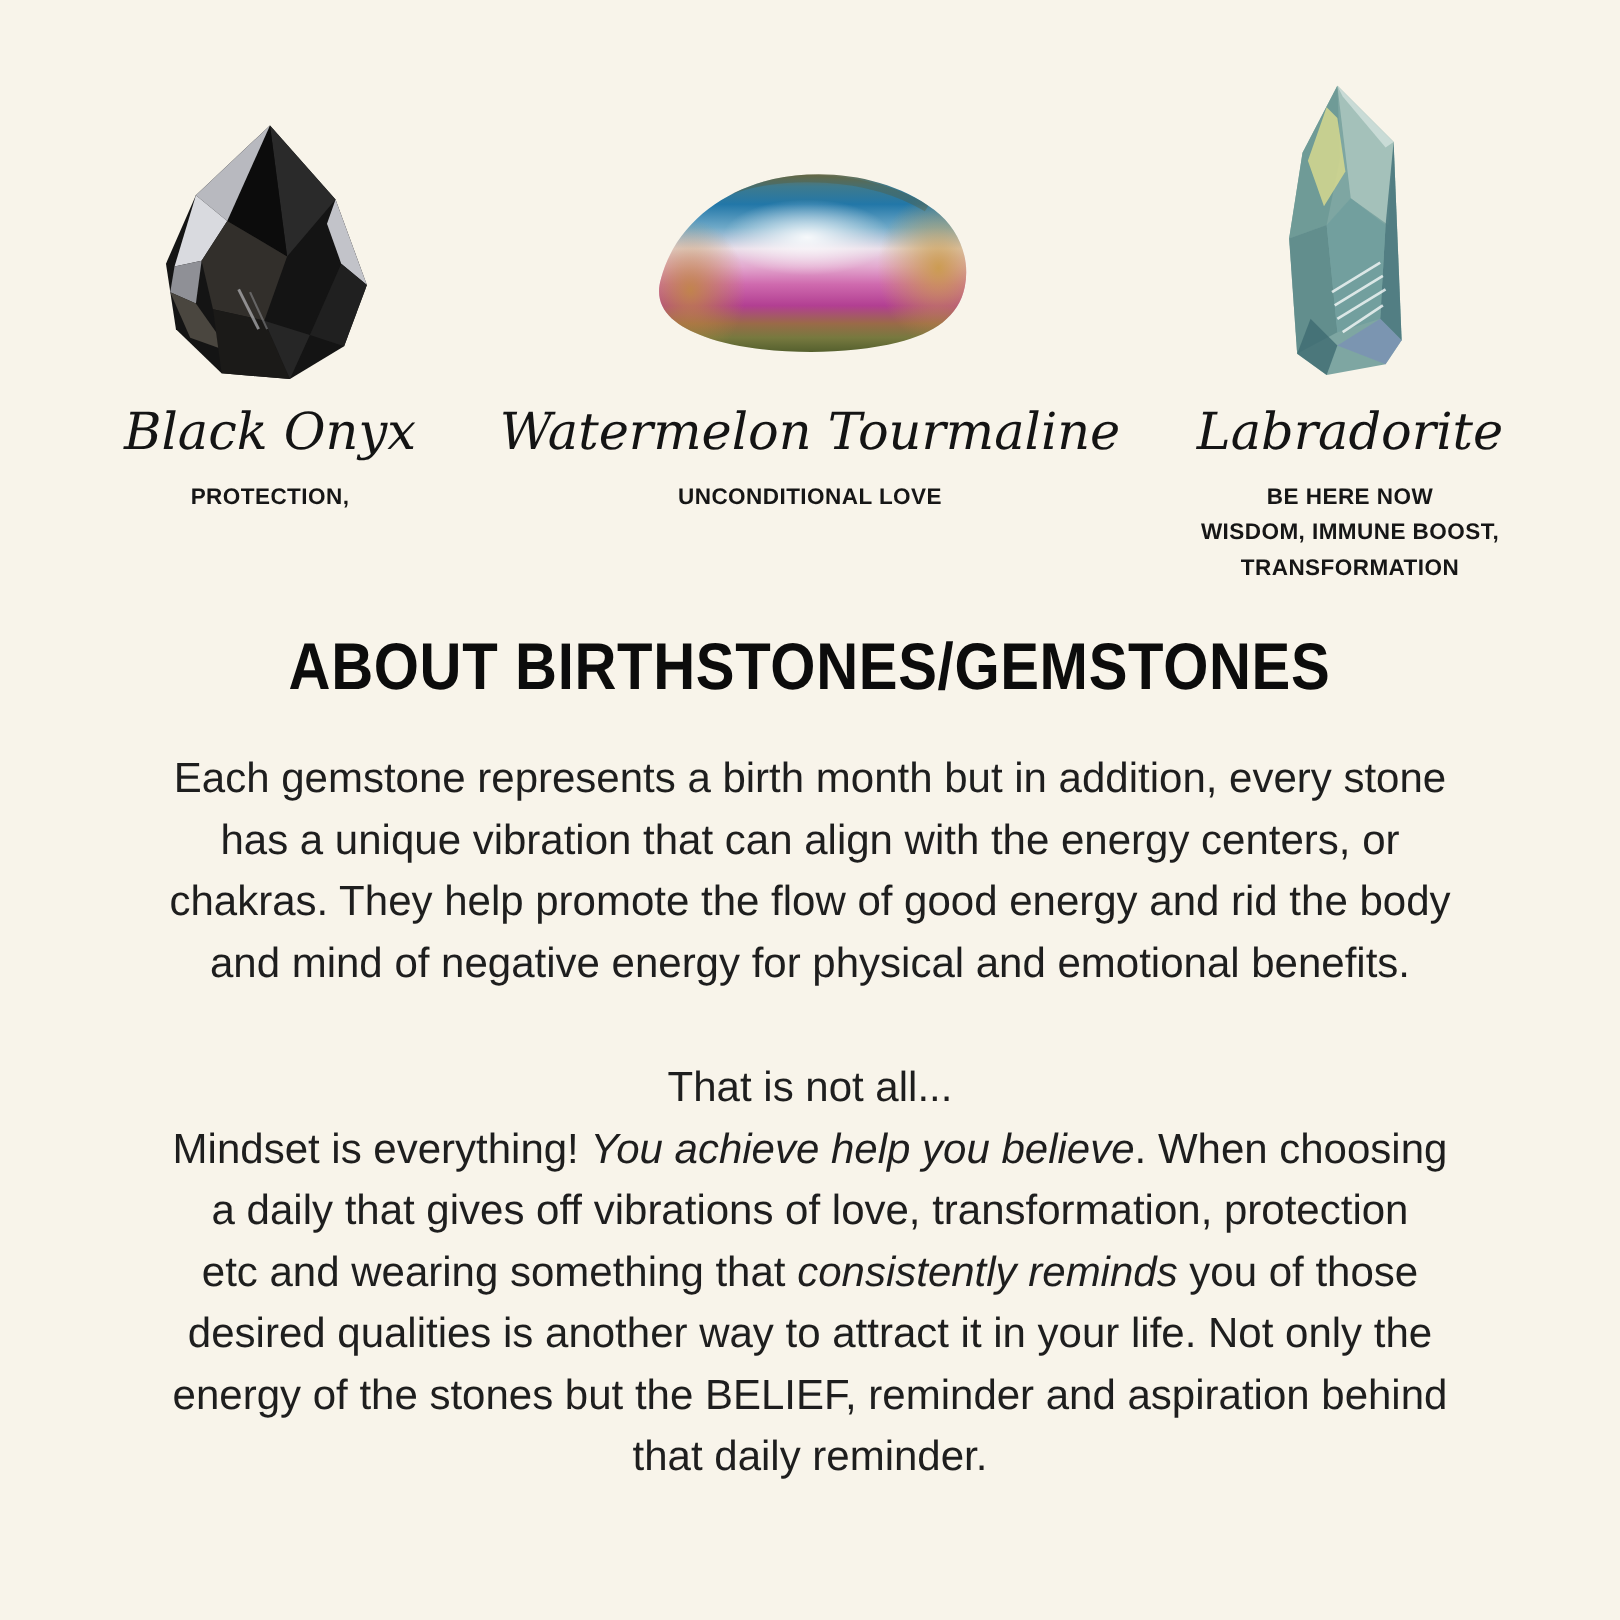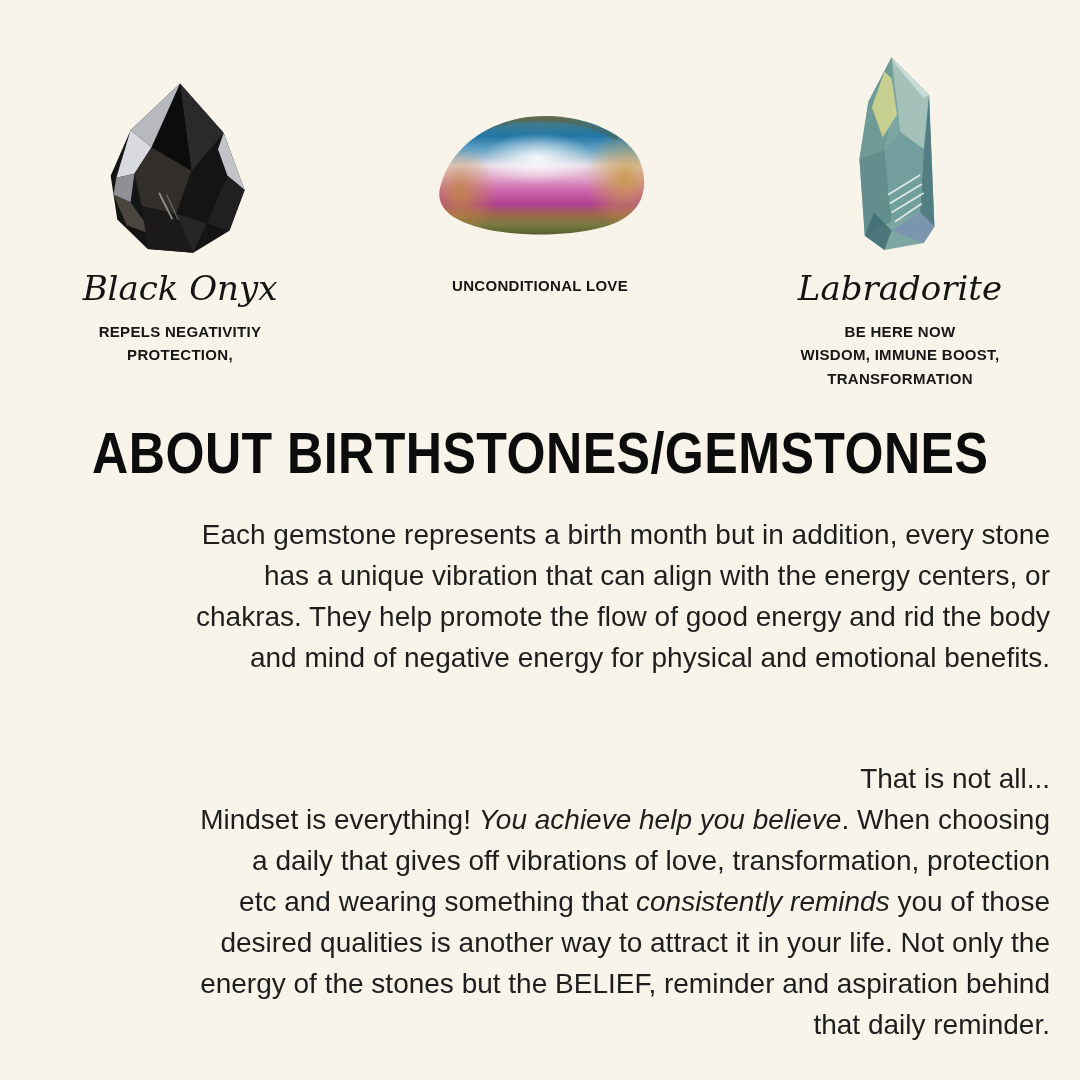--- a/index.html
+++ b/index.html
@@ -42,39 +42,39 @@
     font-size:15px;
     font-weight:700;
     letter-spacing:0.3px;
     line-height:1.55;
     text-align:center;
     color:#161616;
   }
   .heading {
     text-align:center;
     margin-top:30px;
-    font-size:57px;
+    font-size:44px;
     font-weight:800;
     color:#0c0c0c;
     letter-spacing:0.5px;
   }
   .heading .squeeze {
     display:inline-block;
     transform:scaleX(0.88);
   }
   .para {
     width:1020px;
     margin:0 auto;
-    text-align:right;
+    text-align:center;
     font-size:28px;
     line-height:41px;
     color:#1e1e1e;
   }
   .para1 { margin-top:28px; }
-  .para2 { margin-top:80px; }
+  .para2 { margin-top:42px; }
   .em { font-style:italic; }
   .mb20 { margin-bottom:20px; }
 </style>
 </head>
 <body>
 
 <div class="canvas">
 
   <div class="top-row">
 
@@ -92,21 +92,20 @@
           <polygon points="30,120 48,128 72,162 44,152" fill="#4a463f"></polygon>
           <polygon points="52,98 70,70 112,95 96,140 60,132" fill="#322f2b"></polygon>
           <polygon points="60,132 96,140 114,181 66,177" fill="#1b1a18"></polygon>
           <polygon points="96,140 128,150 114,181" fill="#262626"></polygon>
           <line x1="78" y1="118" x2="92" y2="146" stroke="#cfd0d4" stroke-width="2" opacity="0.6"></line>
           <line x1="86" y1="120" x2="98" y2="146" stroke="#9a9b9f" stroke-width="1.5" opacity="0.5"></line>
         </svg>
       </div>
       <div class="stone-name">Black Onyx</div>
       <div class="stone-props">
-        <div>REPELS NEGATIVITIY</div>
         <div>PROTECTION,</div>
       </div>
     </div>
 
     <div class="stone-col">
       <div class="stone-box">
         <svg width="240" height="146" viewBox="0 0 240 150" class="mb20">
           <defs>
             <linearGradient id="wt-grad" x1="0" y1="0" x2="0" y2="1">
               <stop offset="0" stop-color="#6d6f4e"></stop>
@@ -139,20 +138,21 @@
           </defs>
           <path d="M18,92 C28,55 60,32 95,24 C130,16 175,22 205,45 C222,58 230,78 226,98 C222,118 205,130 180,136 C140,146 80,144 48,132 C26,124 12,112 18,92 Z" fill="url(#wt-grad)"></path>
           <g clip-path="url(#wt-clip)">
             <ellipse cx="38" cy="100" rx="38" ry="48" fill="url(#wt-amber-l)"></ellipse>
             <ellipse cx="208" cy="85" rx="42" ry="52" fill="url(#wt-amber-r)"></ellipse>
             <ellipse cx="118" cy="64" rx="58" ry="26" fill="url(#wt-white)"></ellipse>
             <path d="M60,34 C100,18 160,20 200,44" fill="none" stroke="#5a5a32" stroke-width="5" opacity="0.35"></path>
           </g>
         </svg>
       </div>
+      <div class="stone-name">Watermelon Tourmaline</div>
       <div class="stone-props">
         <div>UNCONDITIONAL LOVE</div>
       </div>
     </div>
 
     <div class="stone-col">
       <div class="stone-box">
         <svg width="125" height="215" viewBox="0 0 140 230">
           <path d="M60,6 L102,48 L108,196 L96,214 L52,222 L30,206 L24,120 L34,56 Z" fill="#7ea6a2"></path>
           <polygon points="60,6 34,56 24,120 52,110 62,60" fill="#6e9a96" opacity="0.92"></polygon>

